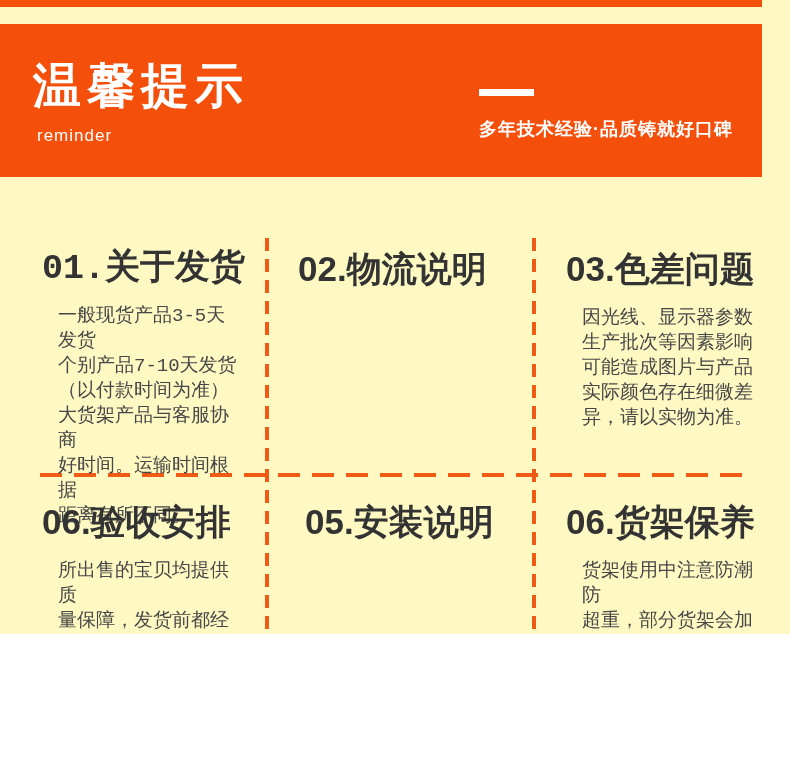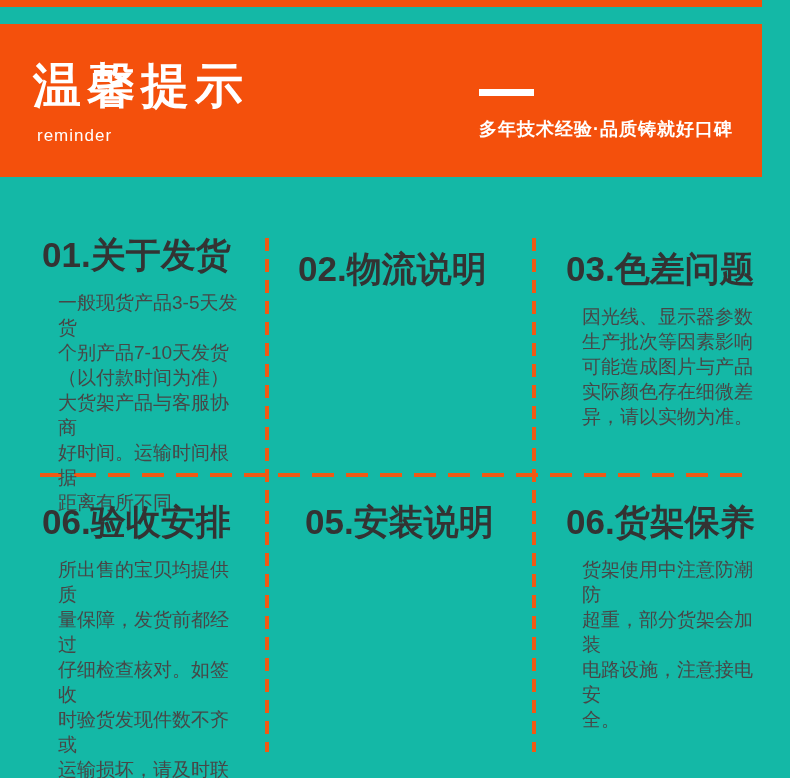--- a/index.html
+++ b/index.html
@@ -4,22 +4,22 @@
 <style>
   html, body {
     margin: 0;
     padding: 0;
     background: #ffffff;
     font-family: "Liberation Sans", "DejaVu Sans", sans-serif;
   }
   .page {
     position: relative;
     width: 790px;
-    height: 778px;
-    background: #14b8a6;
+    height: 634px;
+    background: #fef9c3;
     overflow: hidden;
   }
   
   .top-strip {
     position: absolute;
     left: 0; top: 0;
     width: 762px; height: 7px;
     background: var(--orange);
   }
   
@@ -80,21 +80,21 @@
     width: 710px; height: 4px;
     background: repeating-linear-gradient(90deg,
       var(--dash) 0px, var(--dash) 22px,
       transparent 22px, transparent 34px);
   }
   
   .cell {
     position: absolute;
     width: 218px;
   }
-  .cell-1 { left: 42px;  top: 236px; }
+  .cell-1 { left: 42px;  top: 250px; font-family: Liberation Mono, monospace; }
   .cell-2 { left: 298px; top: 250px; }
   .cell-3 { left: 566px; top: 250px; width: 212px; }
   .cell-4 { left: 42px;  top: 503px; }
   .cell-5 { left: 305px; top: 503px; width: 222px; }
   .cell-6 { left: 566px; top: 503px; width: 215px; }
   .cell h2 {
     margin: 0 0 10px 0;
     font-size: 35px;
     line-height: 38px;
     font-weight: bold;

